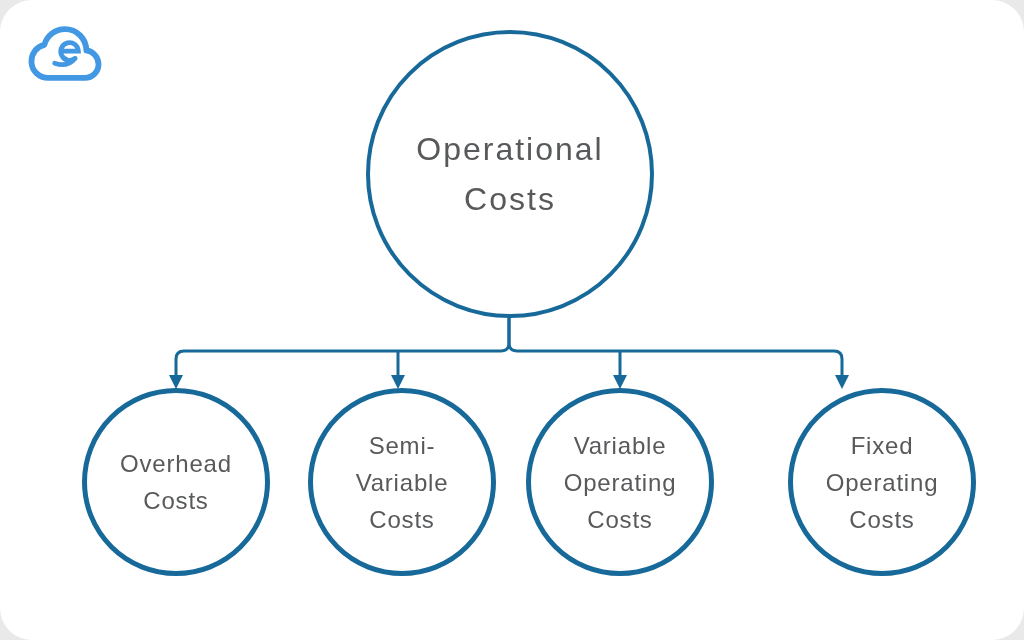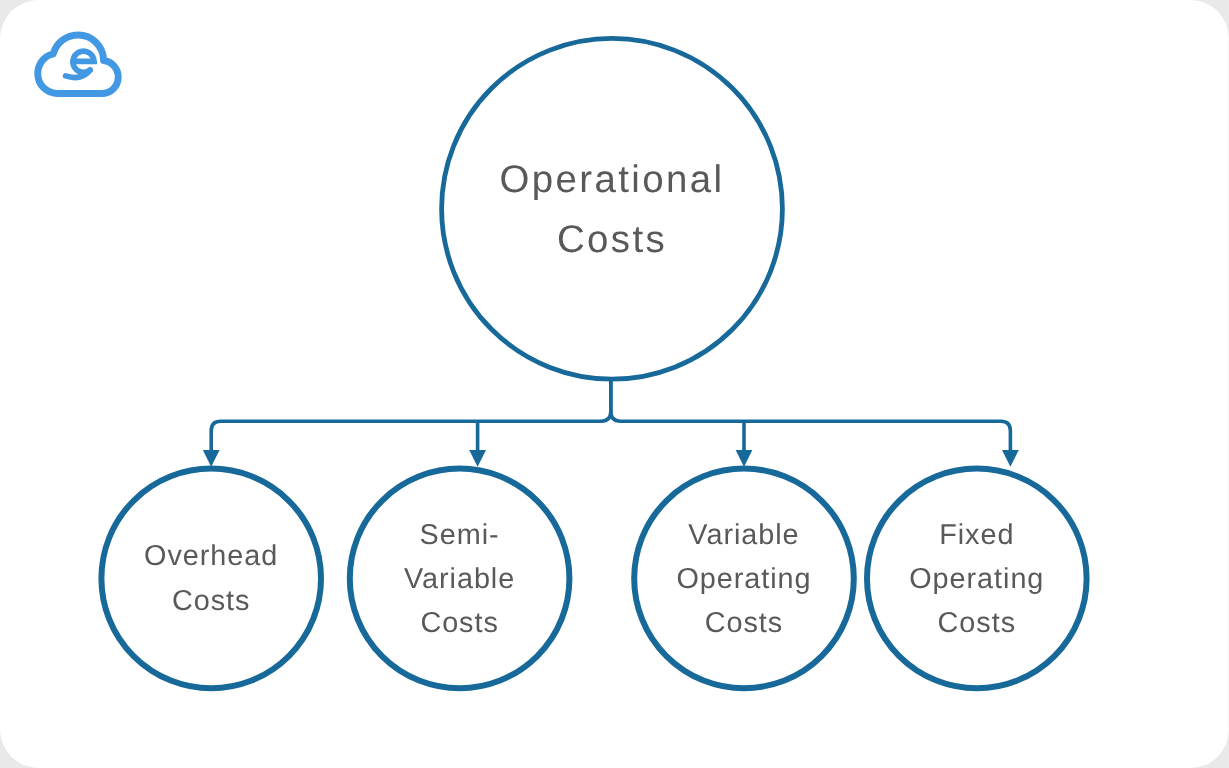--- a/index.html
+++ b/index.html
@@ -75,23 +75,23 @@
   .node-child {
     top: 388px;
     width: 188px;
     height: 188px;
     border: 5px solid var(--stroke, #17699a);
     font-size: 24px;
     line-height: 37px;
     letter-spacing: 0.8px;
   }
   .node-child-1 { left: 82px; }
-  .node-child-2 { left: 289px; }
+  .node-child-2 { left: 308px; }
   .node-child-3 { left: 526px; }
-  .node-child-4 { left: 720px; }
+  .node-child-4 { left: 788px; }
 </style>
 </head>
 <body>
 
 <div class="canvas">
 
   <div class="logo">
     <svg width="78" height="64" viewBox="0 0 24 21">
       <path class="cloud" d="M6.5 19q-2.28 0-3.89-1.57T1 13.58q0-1.95 1.17-3.48t3.06-1.95q.62-2.28 2.48-3.71T12 3q2.93 0 4.96 2.04T19 10q1.73.2 2.86 1.5T23 14.5q0 1.88-1.31 3.19T18.5 19z"></path>
       <path class="e-stroke" d="M10.6 10.2 H 16.4 A 2.9 2.9 0 1 0 15.3 12.6"></path>

